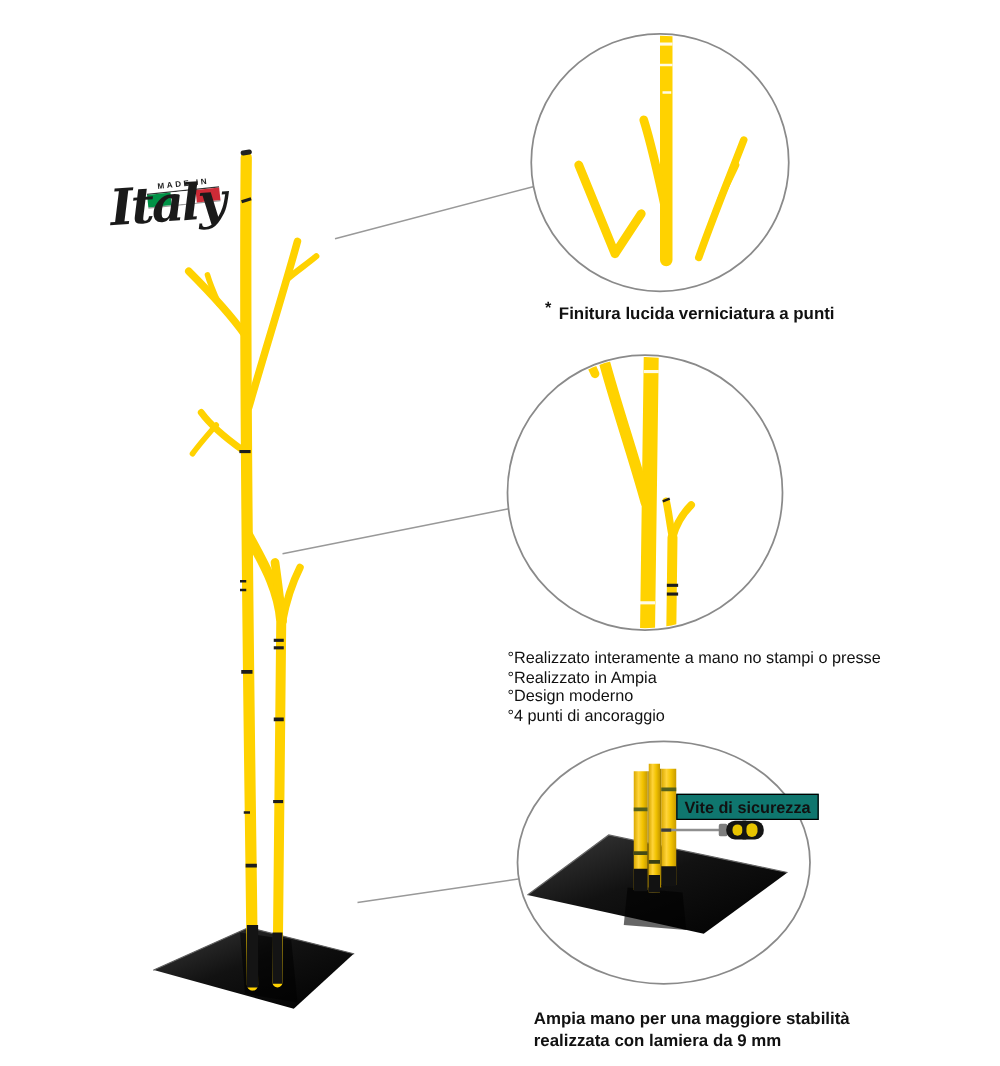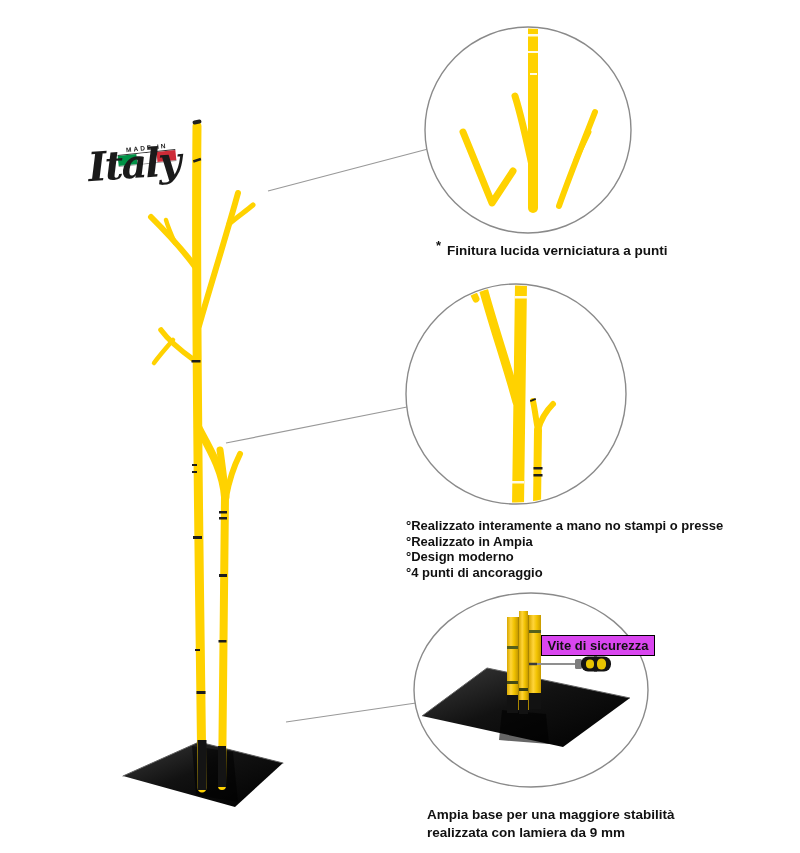--- a/index.html
+++ b/index.html
@@ -17,24 +17,24 @@
   .flag .g{background:var(--flag-green,#009246);}
   .flag .w{background:#fff;}
   .flag .r{background:var(--flag-red,#CE2B37);}
   .italy{position:absolute;left:0px;top:2px;font-family:"DejaVu Serif",serif;
          font-style:italic;font-weight:bold;font-size:40px;color:#1a1a1a;
          transform:rotate(-4deg);letter-spacing:-2px;}
 
   
   .note-top{position:absolute;left:436px;top:243px;font-size:13.5px;font-weight:bold;color:#111;white-space:nowrap;}
   .note-top .mark{position:relative;top:-5px;margin-right:6px;font-size:13px;}
-  .features{position:absolute;left:406px;top:518px;font-size:13px;font-weight:bold;
+  .features{position:absolute;left:406px;top:518px;font-size:13px;font-weight:normal;
             color:#111;line-height:15.5px;white-space:nowrap;}
   .vite-label{position:absolute;left:541px;top:635px;width:112px;height:19px;
-              border:1.5px solid #000;background:#d946ef;font-size:13px;font-weight:bold;
+              border:1.5px solid #000;background:#0f766e;font-size:13px;font-weight:bold;
               color:#111;display:flex;align-items:center;justify-content:center;white-space:nowrap;}
   .caption{position:absolute;left:427px;top:806px;font-size:13.5px;font-weight:bold;
            color:#111;line-height:18px;white-space:nowrap;}
 </style>
 </head>
 <body>
 
 <div class="stage">
 
   <svg width="800" height="853" viewBox="0 0 800 853">
@@ -203,17 +203,17 @@
   <div class="features">
     <div>°Realizzato interamente a mano no stampi o presse</div>
     <div>°Realizzato in Ampia</div>
     <div>°Design moderno</div>
     <div>°4 punti di ancoraggio</div>
   </div>
 
   <div class="vite-label">Vite di sicurezza</div>
 
   <div class="caption">
-    <div>Ampia base per una maggiore stabilità</div>
+    <div>Ampia mano per una maggiore stabilità</div>
     <div>realizzata con lamiera da 9 mm</div>
   </div>
 
 </div>
 
 </body></html>

